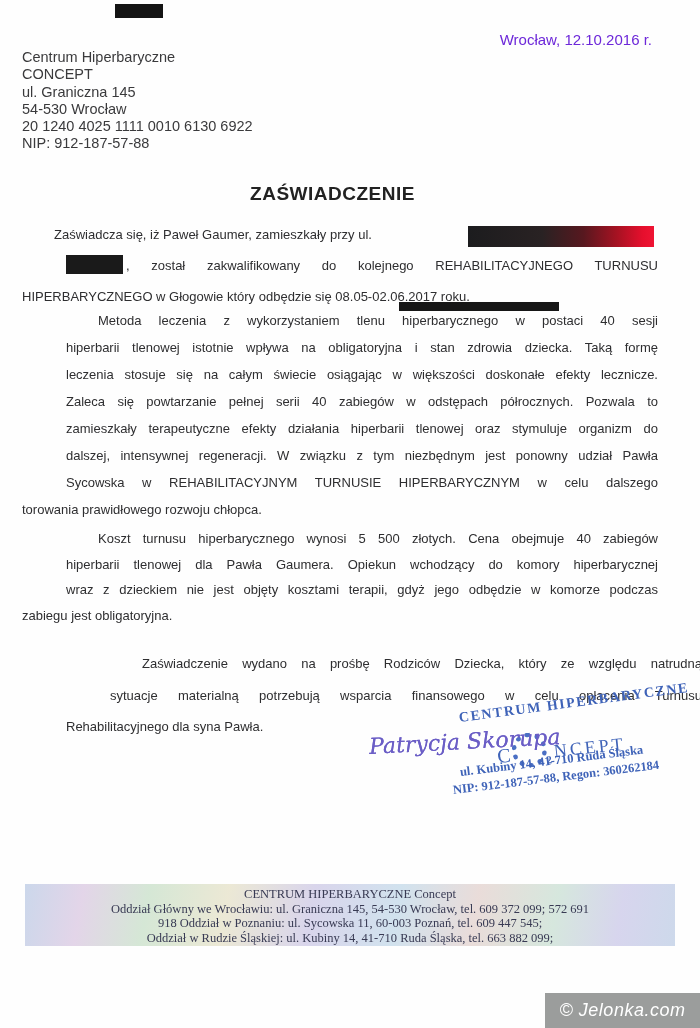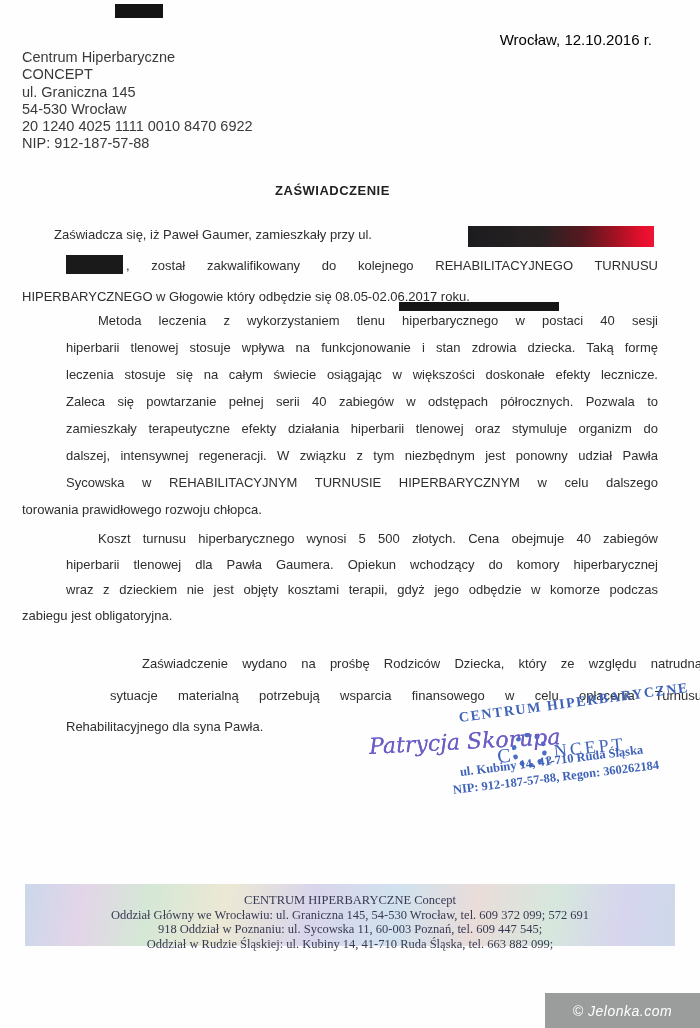--- a/index.html
+++ b/index.html
@@ -6,26 +6,26 @@
   body{
     width:700px;height:1028px;position:relative;overflow:hidden;
     background:#fefefe;
     font-family:"Liberation Sans",sans-serif;
     color:#2e2e30;
   }
   .abs{position:absolute;}
 
   
   .redaction-top{left:115px;top:4px;width:48px;height:14px;background:#141414;}
-  .date-line{top:31px;right:48px;font-size:15px;color:#000000;}
+  .date-line{top:31px;right:48px;font-size:15px;color:#6d28d9;}
   .sender{left:22px;top:49px;font-size:14.5px;line-height:17.3px;color:#3a3a3c;}
 
   
   .title{left:0;top:183px;width:665px;margin:0;text-align:center;
-    font-size:13px;font-weight:bold;letter-spacing:.5px;color:#222;}
+    font-size:19px;font-weight:bold;letter-spacing:.5px;color:#222;}
 
   
   .para{left:22px;width:636px;font-size:13px;}
   .ln{text-align:justify;text-align-last:justify;padding-left:44px;}
   .ln-left{text-align:left;text-align-last:left;}
   .indent{text-indent:32px;}
   .para1{top:219px;line-height:31px;}
   .para2{top:307px;line-height:27px;}
   .para3{top:526px;line-height:25.5px;}
   .para4{top:648px;line-height:31.5px;margin-left:44px;}
@@ -52,64 +52,64 @@
     font-family:"Liberation Serif",serif;font-weight:bold;font-size:12.5px;white-space:nowrap;}
   .stamp-nip{left:453px;top:783px;transform:rotate(-7deg);transform-origin:0 50%;
     font-family:"Liberation Serif",serif;font-weight:bold;font-size:12.5px;white-space:nowrap;}
 
   
   .signature{left:369px;top:729px;transform:rotate(-3deg);
     font-family:"DejaVu Serif",serif;font-style:italic;font-size:22px;
     white-space:nowrap;text-shadow:0 0 .6px currentColor;}
 
   
-  .footer-box{left:25px;top:884px;width:650px;height:62px;box-sizing:border-box;padding-top:9px;
+  .footer-box{left:25px;top:884px;width:650px;height:62px;box-sizing:border-box;padding-top:3px;
     background:
       linear-gradient(100deg,rgba(175,195,228,.55) 0%,rgba(216,186,222,.5) 9%,rgba(188,222,184,.5) 19%,
         rgba(233,223,176,.45) 31%,rgba(196,186,228,.5) 44%,rgba(180,212,233,.5) 57%,
         rgba(228,196,186,.45) 69%,rgba(190,222,200,.5) 81%,rgba(196,191,233,.55) 91%,rgba(178,198,228,.55) 100%),
       #eef0f3;
     font-family:"Liberation Serif",serif;font-size:12.5px;line-height:14.5px;
     text-align:center;color:#383a53;}
   .footer-box .fline{white-space:nowrap;}
 
   
   .watermark{left:545px;top:993px;width:155px;height:35px;background:#9b9d9c;
     display:flex;align-items:center;justify-content:center;
-    color:#fff;font-style:italic;font-size:14px;letter-spacing:.5px;}
+    color:#fff;font-style:italic;font-size:18px;letter-spacing:.5px;}
 </style>
 </head>
 <body>
 
 <div class="abs redaction-top"></div>
 
 <div class="abs date-line">Wrocław, 12.10.2016 r.</div>
 
 <div class="abs sender">
   <div class="fline">Centrum Hiperbaryczne</div>
   <div class="fline">CONCEPT</div>
   <div class="fline">ul. Graniczna 145</div>
   <div class="fline">54-530 Wrocław</div>
-  <div class="fline">20 1240 4025 1111 0010 8470 6922</div>
+  <div class="fline">20 1240 4025 1111 0010 6130 6922</div>
   <div class="fline">NIP: 912-187-57-88</div>
 </div>
 
 <h1 class="abs title">ZAŚWIADCZENIE</h1>
 
 <div class="abs para para1">
   <div class="ln-left indent"><span>Zaświadcza się, iż Paweł Gaumer, zamieszkały przy ul.</span></div>
   <div class="ln"><span class="redaction-city"></span><span>, został zakwalifikowany do kolejnego REHABILITACYJNEGO TURNUSU</span></div>
   <div class="ln-left"><span>HIPERBARYCZNEGO w Głogowie który odbędzie się </span><span class="date-underlined">08.05-02.06.2017 roku.</span></div>
 </div>
 <div class="abs redaction-street"></div>
 <div class="abs date-marker"></div>
 
 <div class="abs para para2">
   <div class="ln indent">Metoda leczenia z wykorzystaniem tlenu hiperbarycznego w postaci 40 sesji</div>
-  <div class="ln">hiperbarii tlenowej stosuje wpływa na funkcjonowanie i stan zdrowia dziecka. Taką formę</div>
+  <div class="ln">hiperbarii tlenowej istotnie wpływa na obligatoryjna i stan zdrowia dziecka. Taką formę</div>
   <div class="ln">leczenia stosuje się na całym świecie osiągając w większości doskonałe efekty lecznicze.</div>
   <div class="ln">Zaleca się powtarzanie pełnej serii 40 zabiegów w odstępach półrocznych. Pozwala to</div>
   <div class="ln">zamieszkały terapeutyczne efekty działania hiperbarii tlenowej oraz stymuluje organizm do</div>
   <div class="ln">dalszej, intensywnej regeneracji. W związku z tym niezbędnym jest ponowny udział Pawła</div>
   <div class="ln">Sycowska w REHABILITACYJNYM TURNUSIE HIPERBARYCZNYM w celu dalszego</div>
   <div class="ln-left">torowania prawidłowego rozwoju chłopca.</div>
 </div>
 
 <div class="abs para para3">
   <div class="ln indent">Koszt turnusu hiperbarycznego wynosi 5 500 złotych. Cena obejmuje 40 zabiegów</div>

